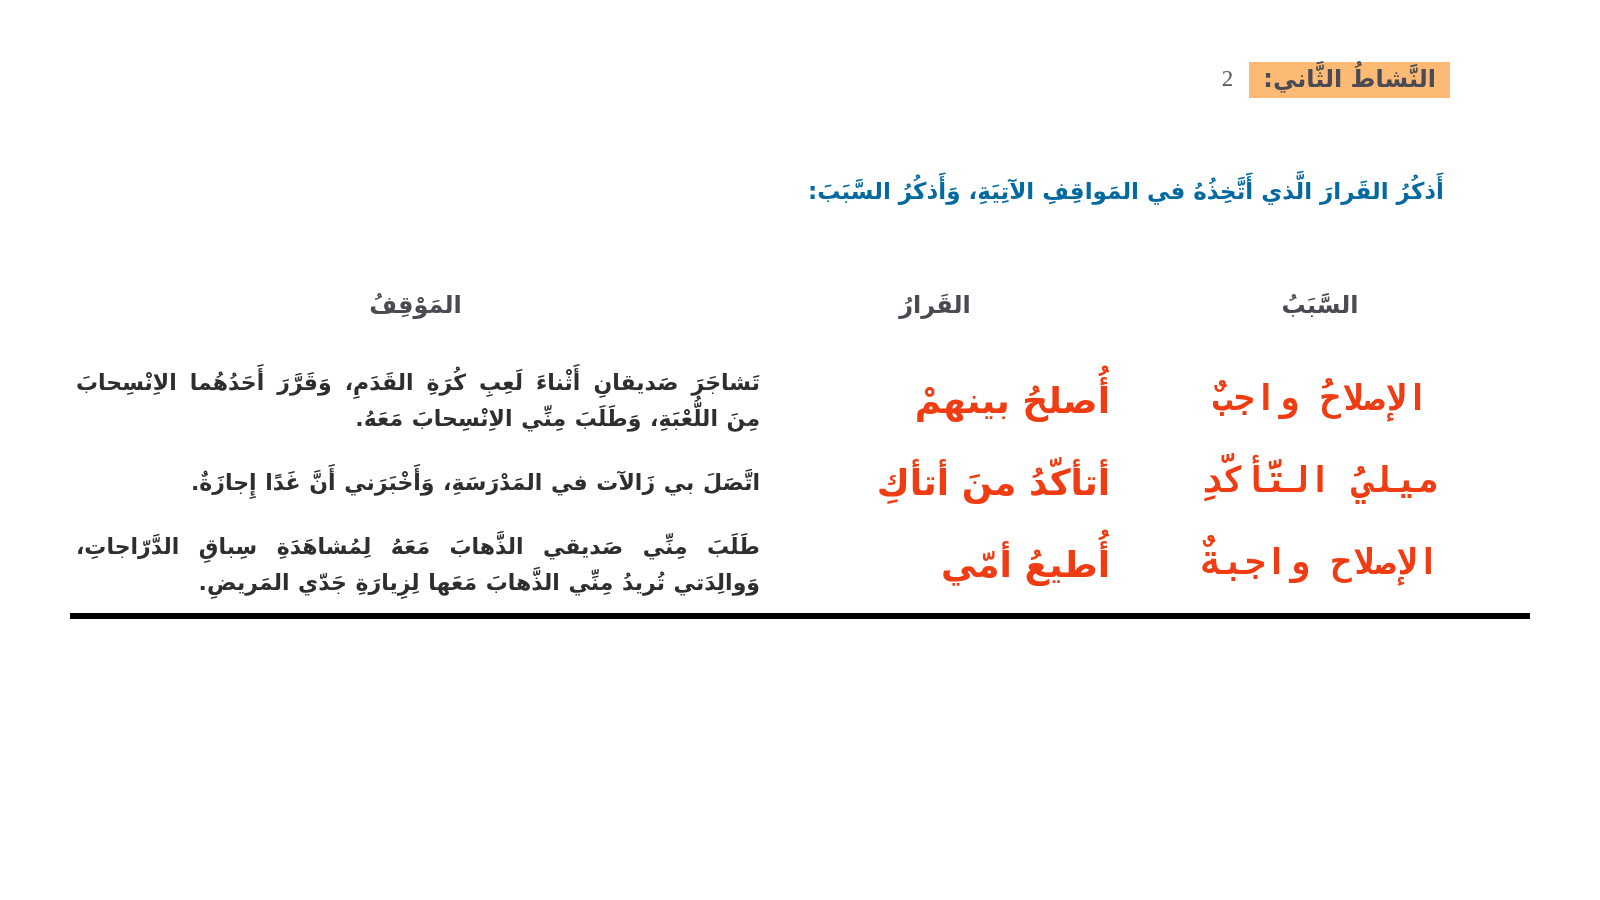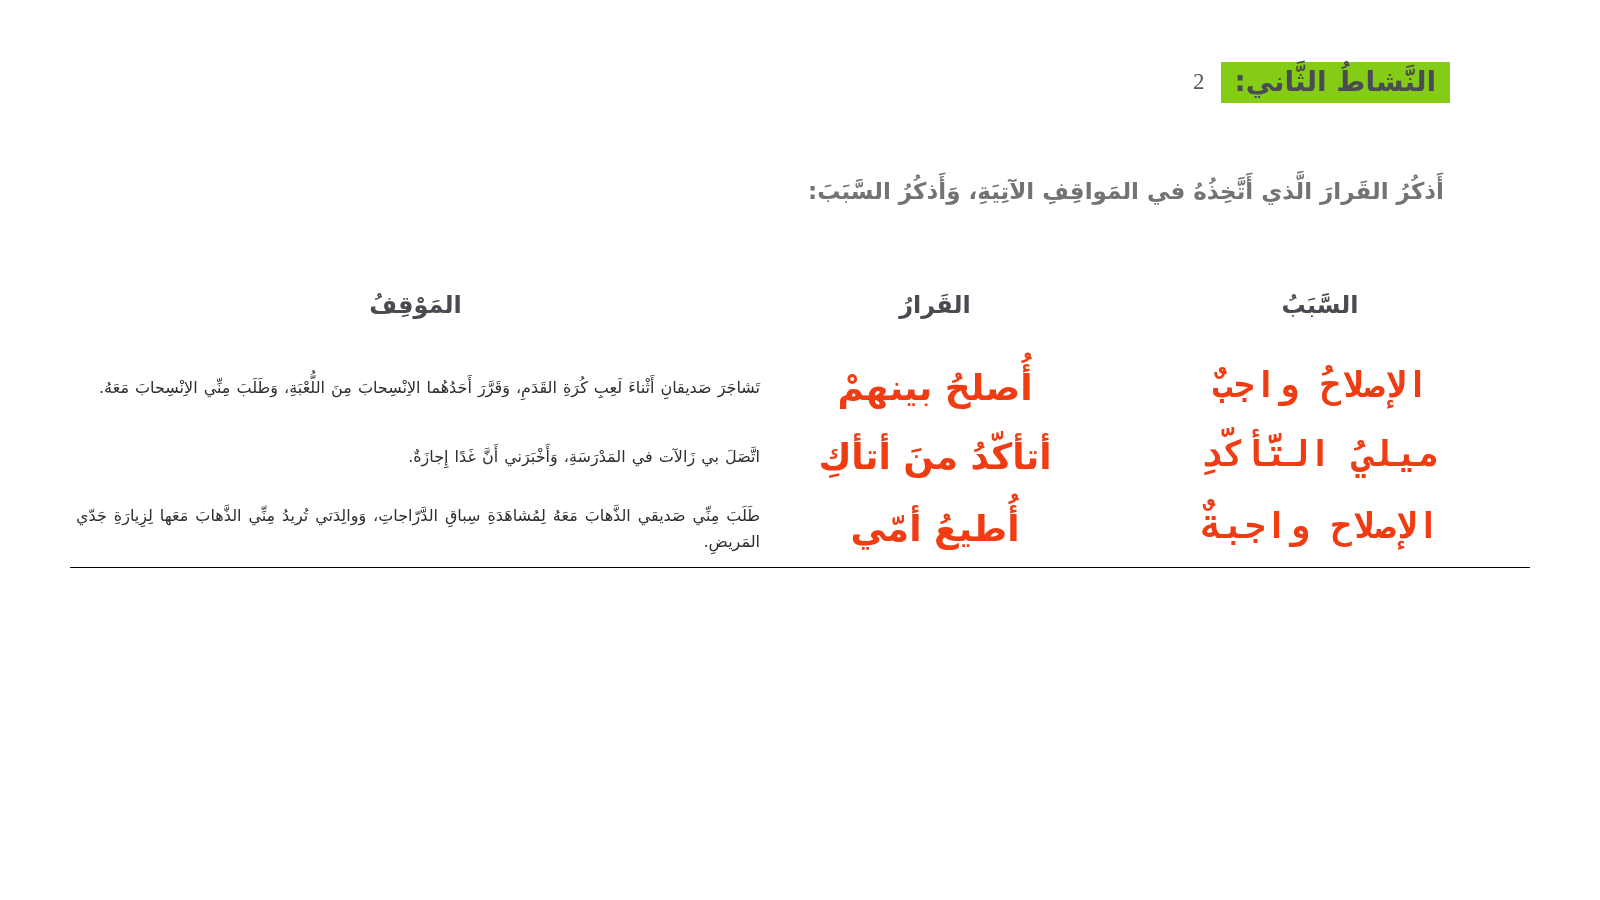--- a/index.html
+++ b/index.html
@@ -35,37 +35,37 @@
   .activity-number {
     font-family: "Liberation Serif", serif;
     font-size: 23px;
     color: #5a5a5a;
     font-weight: 400;
     order: 2;
     padding-bottom: 2px;
   }
   .activity-title {
     order: 1;
-    font-size: 28px;
+    font-size: 24px;
     font-weight: 700;
     color: #4b4b55;
-    background: #84cc16;
+    background: #fdba74;
     padding: 3px 14px 5px 14px;
     letter-spacing: 0px;
     white-space: nowrap;
   }
 
   
   .instruction {
     position: absolute;
     top: 178px;
     right: 156px;
     font-size: 23px;
     font-weight: 700;
-    color: #737373;
+    color: #0369a1;
     white-space: nowrap;
   }
 
   
   .table-wrap {
     position: absolute;
     top: 290px;
     right: 70px;
     width: 1460px;
   }
@@ -100,39 +100,38 @@
   }
   td.cell-qarar {
     border-bottom: 1px solid #ededed;
     padding: 14px 18px;
   }
   td.cell-sabab {
     border-bottom: 1px solid #ededed;
     padding: 14px 14px;
     font-family: Liberation Mono, monospace;
   }
-  tr.row-last td { border-bottom: 1px solid #000000; }
+  tr.row-last td { border-bottom: 6px solid #000000; }
 
   .mawqif-text {
-    font-size: 16px;
+    font-size: 22px;
     line-height: 1.62;
     color: #2e2e2e;
-    font-weight: 400;
+    font-weight: 700;
     text-align: justify;
     text-align-last: right;
     word-spacing: 1px;
     margin-left: 6px;
   }
 
   .answer-red {
     color: #f03c12;
     font-size: 36px;
     font-weight: 700;
     line-height: 1.25;
-    text-align: center;
     white-space: nowrap;
     font-family: "DejaVu Sans", "Liberation Sans", sans-serif;
   }
   .answer-sabab {
     color: #f03c12;
     font-size: 36px;
     font-weight: 700;
     line-height: 1.25;
     text-align: center;
     white-space: nowrap;

